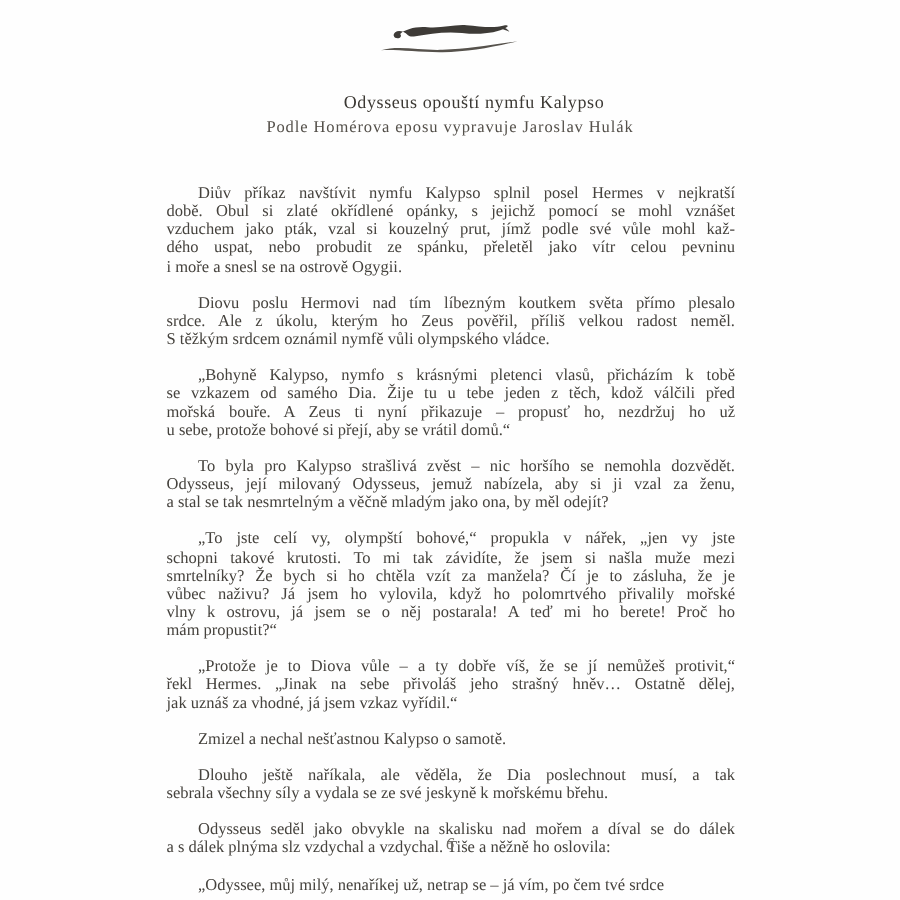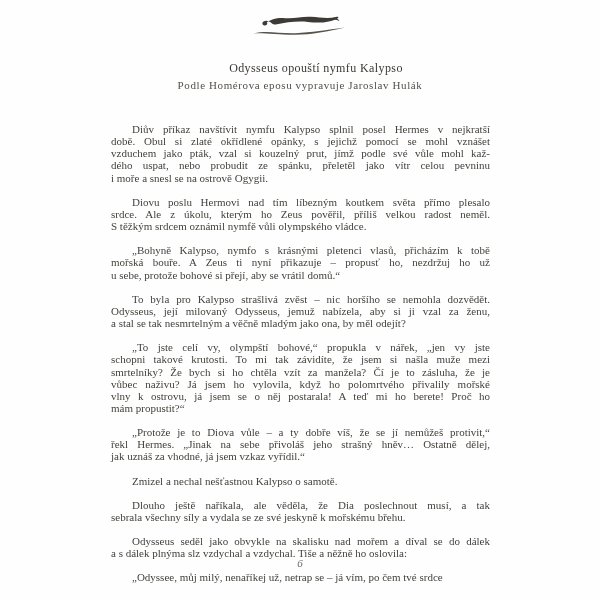--- a/index.html
+++ b/index.html
@@ -121,20 +121,21 @@
         <span class="line">dého uspat, nebo probudit ze spánku, přeletěl jako vítr celou pevninu</span>
         <span class="line last">i moře a snesl se na ostrově Ogygii.</span>
       </p>
       <p class="para">
         <span class="line first">Diovu poslu Hermovi nad tím líbezným koutkem světa přímo plesalo</span>
         <span class="line">srdce. Ale z úkolu, kterým ho Zeus pověřil, příliš velkou radost neměl.</span>
         <span class="line last">S těžkým srdcem oznámil nymfě vůli olympského vládce.</span>
       </p>
       <p class="para">
         <span class="line first">„Bohyně Kalypso, nymfo s krásnými pletenci vlasů, přicházím k tobě</span>
+        <span class="line">se vzkazem od samého Dia. Žije tu u tebe jeden z těch, kdož válčili před</span>
         <span class="line">mořská bouře. A Zeus ti nyní přikazuje – propusť ho, nezdržuj ho už</span>
         <span class="line last">u sebe, protože bohové si přejí, aby se vrátil domů.“</span>
       </p>
       <p class="para">
         <span class="line first">To byla pro Kalypso strašlivá zvěst – nic horšího se nemohla dozvědět.</span>
         <span class="line">Odysseus, její milovaný Odysseus, jemuž nabízela, aby si ji vzal za ženu,</span>
         <span class="line last">a stal se tak nesmrtelným a věčně mladým jako ona, by měl odejít?</span>
       </p>
       <p class="para">
         <span class="line first">„To jste celí vy, olympští bohové,“ propukla v nářek, „jen vy jste</span>

